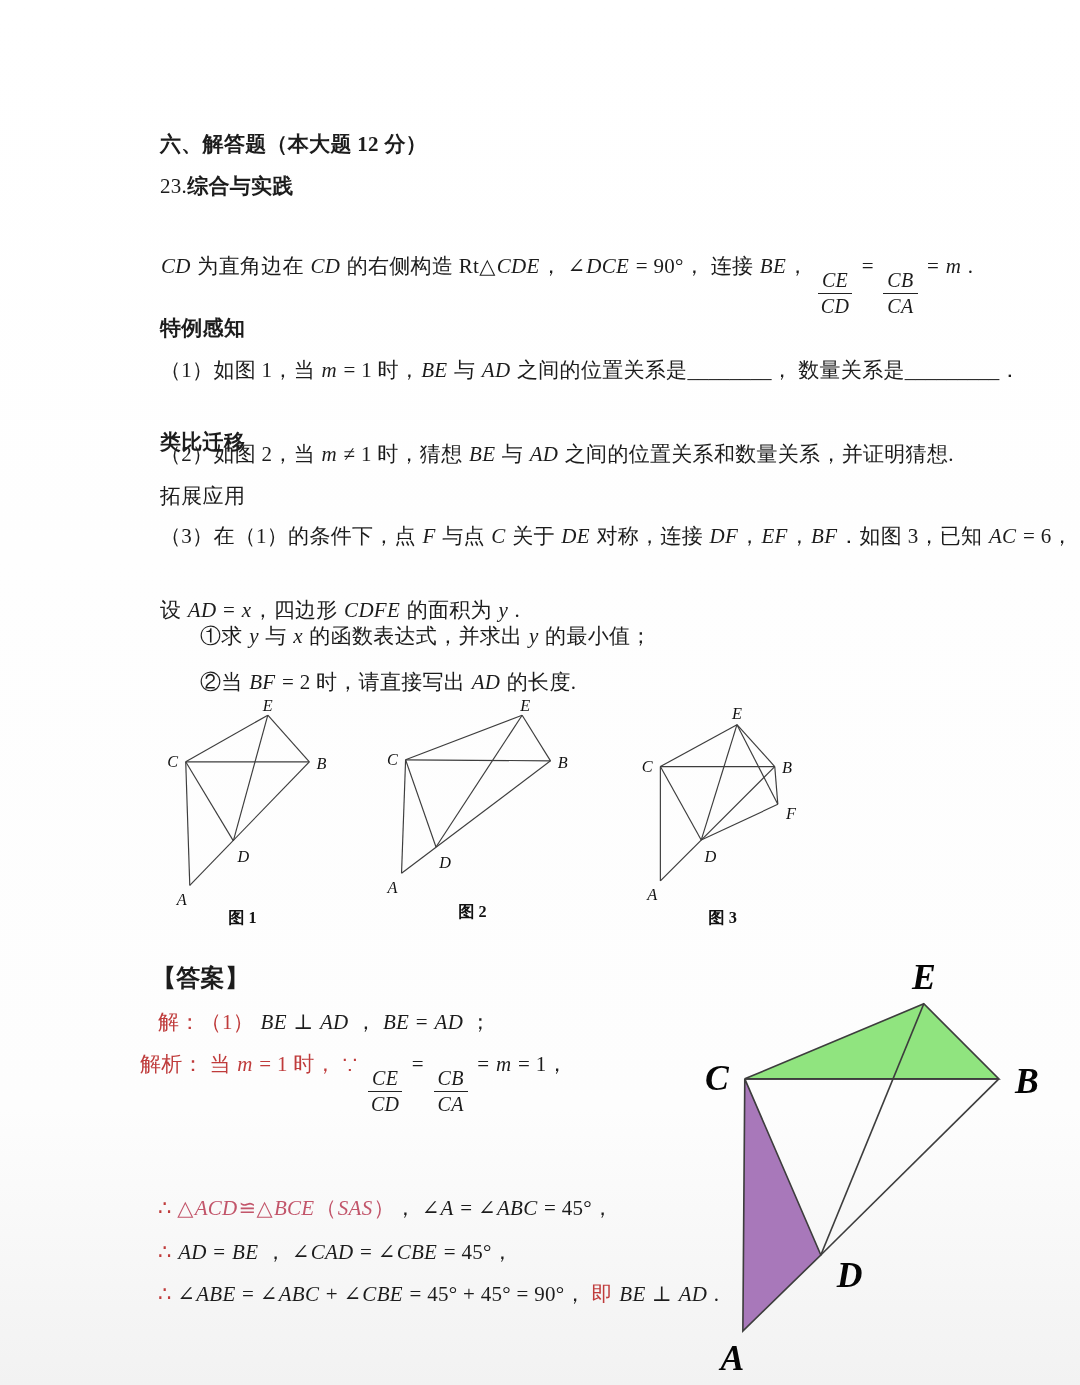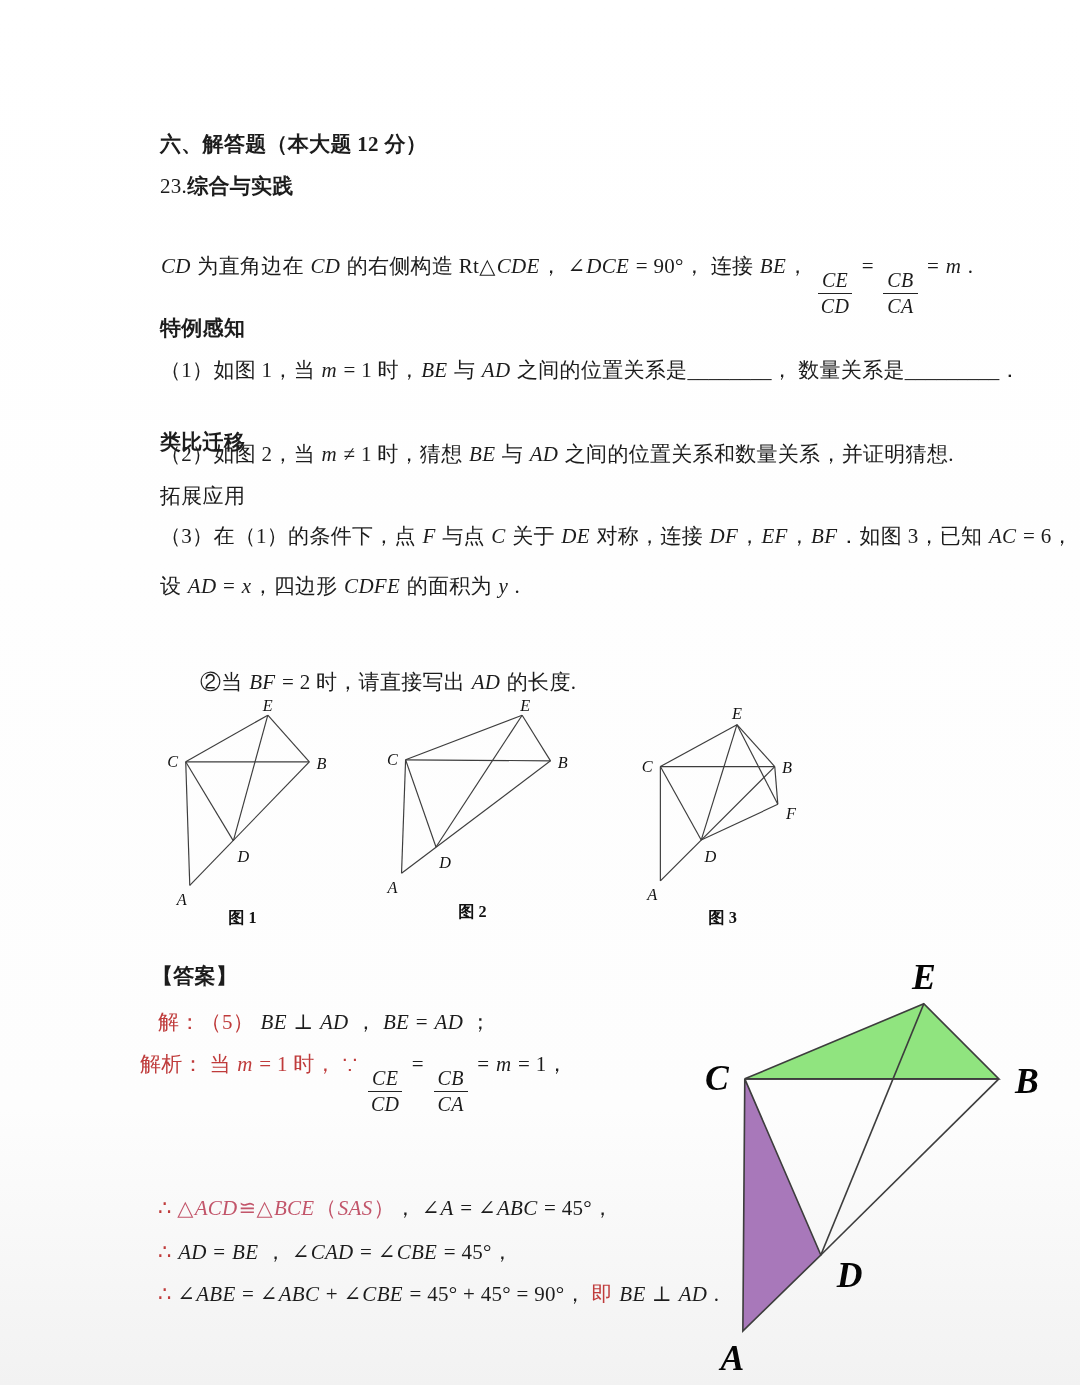--- a/index.html
+++ b/index.html
@@ -48,21 +48,22 @@
         <span class="fn">CB</span>
         <span class="fd">CA</span>
       </span><span> = </span><span class="m">m</span><span> .</span></div>
 
   <div class="line b" style="left:160px;top:314px;">特例感知</div>
   <div class="line" style="left:160px;top:356px;"><span>（1）如图 1，当 </span><span class="m">m</span><span> = 1 时，</span><span class="m">BE</span><span> 与 </span><span class="m">AD</span><span> 之间的位置关系是</span><span class="u">________</span><span>，  数量关系是</span><span class="u">_________</span><span>．</span></div>
   <div class="line b" style="left:160px;top:386px;margin-top:42px;">类比迁移</div>
   <div class="line" style="left:160px;top:440px;"><span>（2）如图 2，当 </span><span class="m">m</span><span> ≠ 1 时，猜想 </span><span class="m">BE</span><span> 与 </span><span class="m">AD</span><span> 之间的位置关系和数量关系，并证明猜想.</span></div>
   <div class="line" style="left:160px;top:482px;">拓展应用</div>
   <div class="line" style="left:160px;top:522px;"><span>（3）在（1）的条件下，点 </span><span class="m">F</span><span> 与点 </span><span class="m">C</span><span> 关于 </span><span class="m">DE</span><span> 对称，连接 </span><span class="m">DF</span><span>，</span><span class="m">EF</span><span>，</span><span class="m">BF</span><span>．如图 3，已知 </span><span class="m">AC</span><span> = 6，</span></div>
-  <div class="line" style="left:160px;top:572px;text-align:right;"><span>设 </span><span class="m">AD</span><span> = </span><span class="m">x</span><span>，四边形 </span><span class="m">CDFE</span><span> 的面积为 </span><span class="m">y</span><span> .</span></div>
+  <div class="line" style="left:160px;top:596px;text-align:right;"><span>设 </span><span class="m">AD</span><span> = </span><span class="m">x</span><span>，四边形 </span><span class="m">CDFE</span><span> 的面积为 </span><span class="m">y</span><span> .</span></div>
+  <div class="line" style="left:200px;top:622px;"><span>①求 </span><span class="m">y</span><span> 与 </span><span class="m">x</span><span> 的函数表达式，并求出 </span><span class="m">y</span><span> 的最小值；</span></div>
   <div class="line" style="left:200px;top:668px;"><span>②当 </span><span class="m">BF</span><span> = 2 时，请直接写出 </span><span class="m">AD</span><span> 的长度.</span></div>
 
   <svg class="smallfig" style="left:155px;top:700px;" width="180" height="228" viewBox="0 0 175 225">
     <line x1="29" y1="61" x2="110" y2="15"></line>
     <line x1="110" y1="15" x2="151" y2="61"></line>
     <line x1="29" y1="61" x2="151" y2="61"></line>
     <line x1="29" y1="61" x2="33" y2="183"></line>
     <line x1="33" y1="183" x2="151" y2="61"></line>
     <line x1="29" y1="61" x2="76" y2="139"></line>
     <line x1="110" y1="15" x2="76" y2="139"></line>
@@ -103,22 +104,22 @@
     <line x1="159" y1="73" x2="162" y2="110"></line>
     <text class="lbl" x="122" y="26" text-anchor="middle">E</text>
     <text class="lbl" x="34" y="78" text-anchor="middle">C</text>
     <text class="lbl" x="171" y="79" text-anchor="middle">B</text>
     <text class="lbl" x="175" y="124" text-anchor="middle">F</text>
     <text class="lbl" x="96" y="166" text-anchor="middle">D</text>
     <text class="lbl" x="39" y="204" text-anchor="middle">A</text>
     <text class="cap" x="108" y="226" text-anchor="middle">图 3</text>
   </svg>
 
-  <div class="line b" style="left:152px;top:962px;font-size:21px;">【答案】</div>
-  <div class="line" style="left:158px;top:1008px;"><span class="r">解：（5） </span><span class="m">BE</span><span> ⊥ </span><span class="m">AD</span><span> ，  </span><span class="m">BE</span><span> = </span><span class="m">AD</span><span> ；</span></div>
+  <div class="line b" style="left:152px;top:962px;font-size:24px;">【答案】</div>
+  <div class="line" style="left:158px;top:1008px;"><span class="r">解：（1） </span><span class="m">BE</span><span> ⊥ </span><span class="m">AD</span><span> ，  </span><span class="m">BE</span><span> = </span><span class="m">AD</span><span> ；</span></div>
   <div class="line" style="left:140px;top:1050px;"><span class="r">解析：  </span><span class="r">当 </span><span class="mr">m</span><span class="r"> = 1 时，  </span><span class="r">∵ </span><span class="frac m">
         <span class="fn">CE</span>
         <span class="fd">CD</span>
       </span><span> = </span><span class="frac m">
         <span class="fn">CB</span>
         <span class="fd">CA</span>
       </span><span> = </span><span class="m">m</span><span> = 1，</span></div>
   <div class="line" style="left:158px;top:1194px;"><span class="r">∴ </span><span class="p">△</span><span class="mp">ACD</span><span class="p">≌</span><span class="p">△</span><span class="mp">BCE</span><span class="p">（</span><span class="mp">SAS</span><span class="p">）</span><span>，  ∠</span><span class="m">A</span><span> = ∠</span><span class="m">ABC</span><span> = 45°，</span></div>
   <div class="line" style="left:158px;top:1238px;text-align:center;"><span class="r">∴ </span><span class="m">AD</span><span> = </span><span class="m">BE</span><span> ，  ∠</span><span class="m">CAD</span><span> = ∠</span><span class="m">CBE</span><span> = 45°，</span></div>
   <div class="line" style="left:158px;top:1280px;"><span class="r">∴ </span><span>∠</span><span class="m">ABE</span><span> = ∠</span><span class="m">ABC</span><span> + ∠</span><span class="m">CBE</span><span> = 45° + 45° = 90°， </span><span class="r">即 </span><span class="m">BE</span><span> ⊥ </span><span class="m">AD</span><span> .</span></div>

